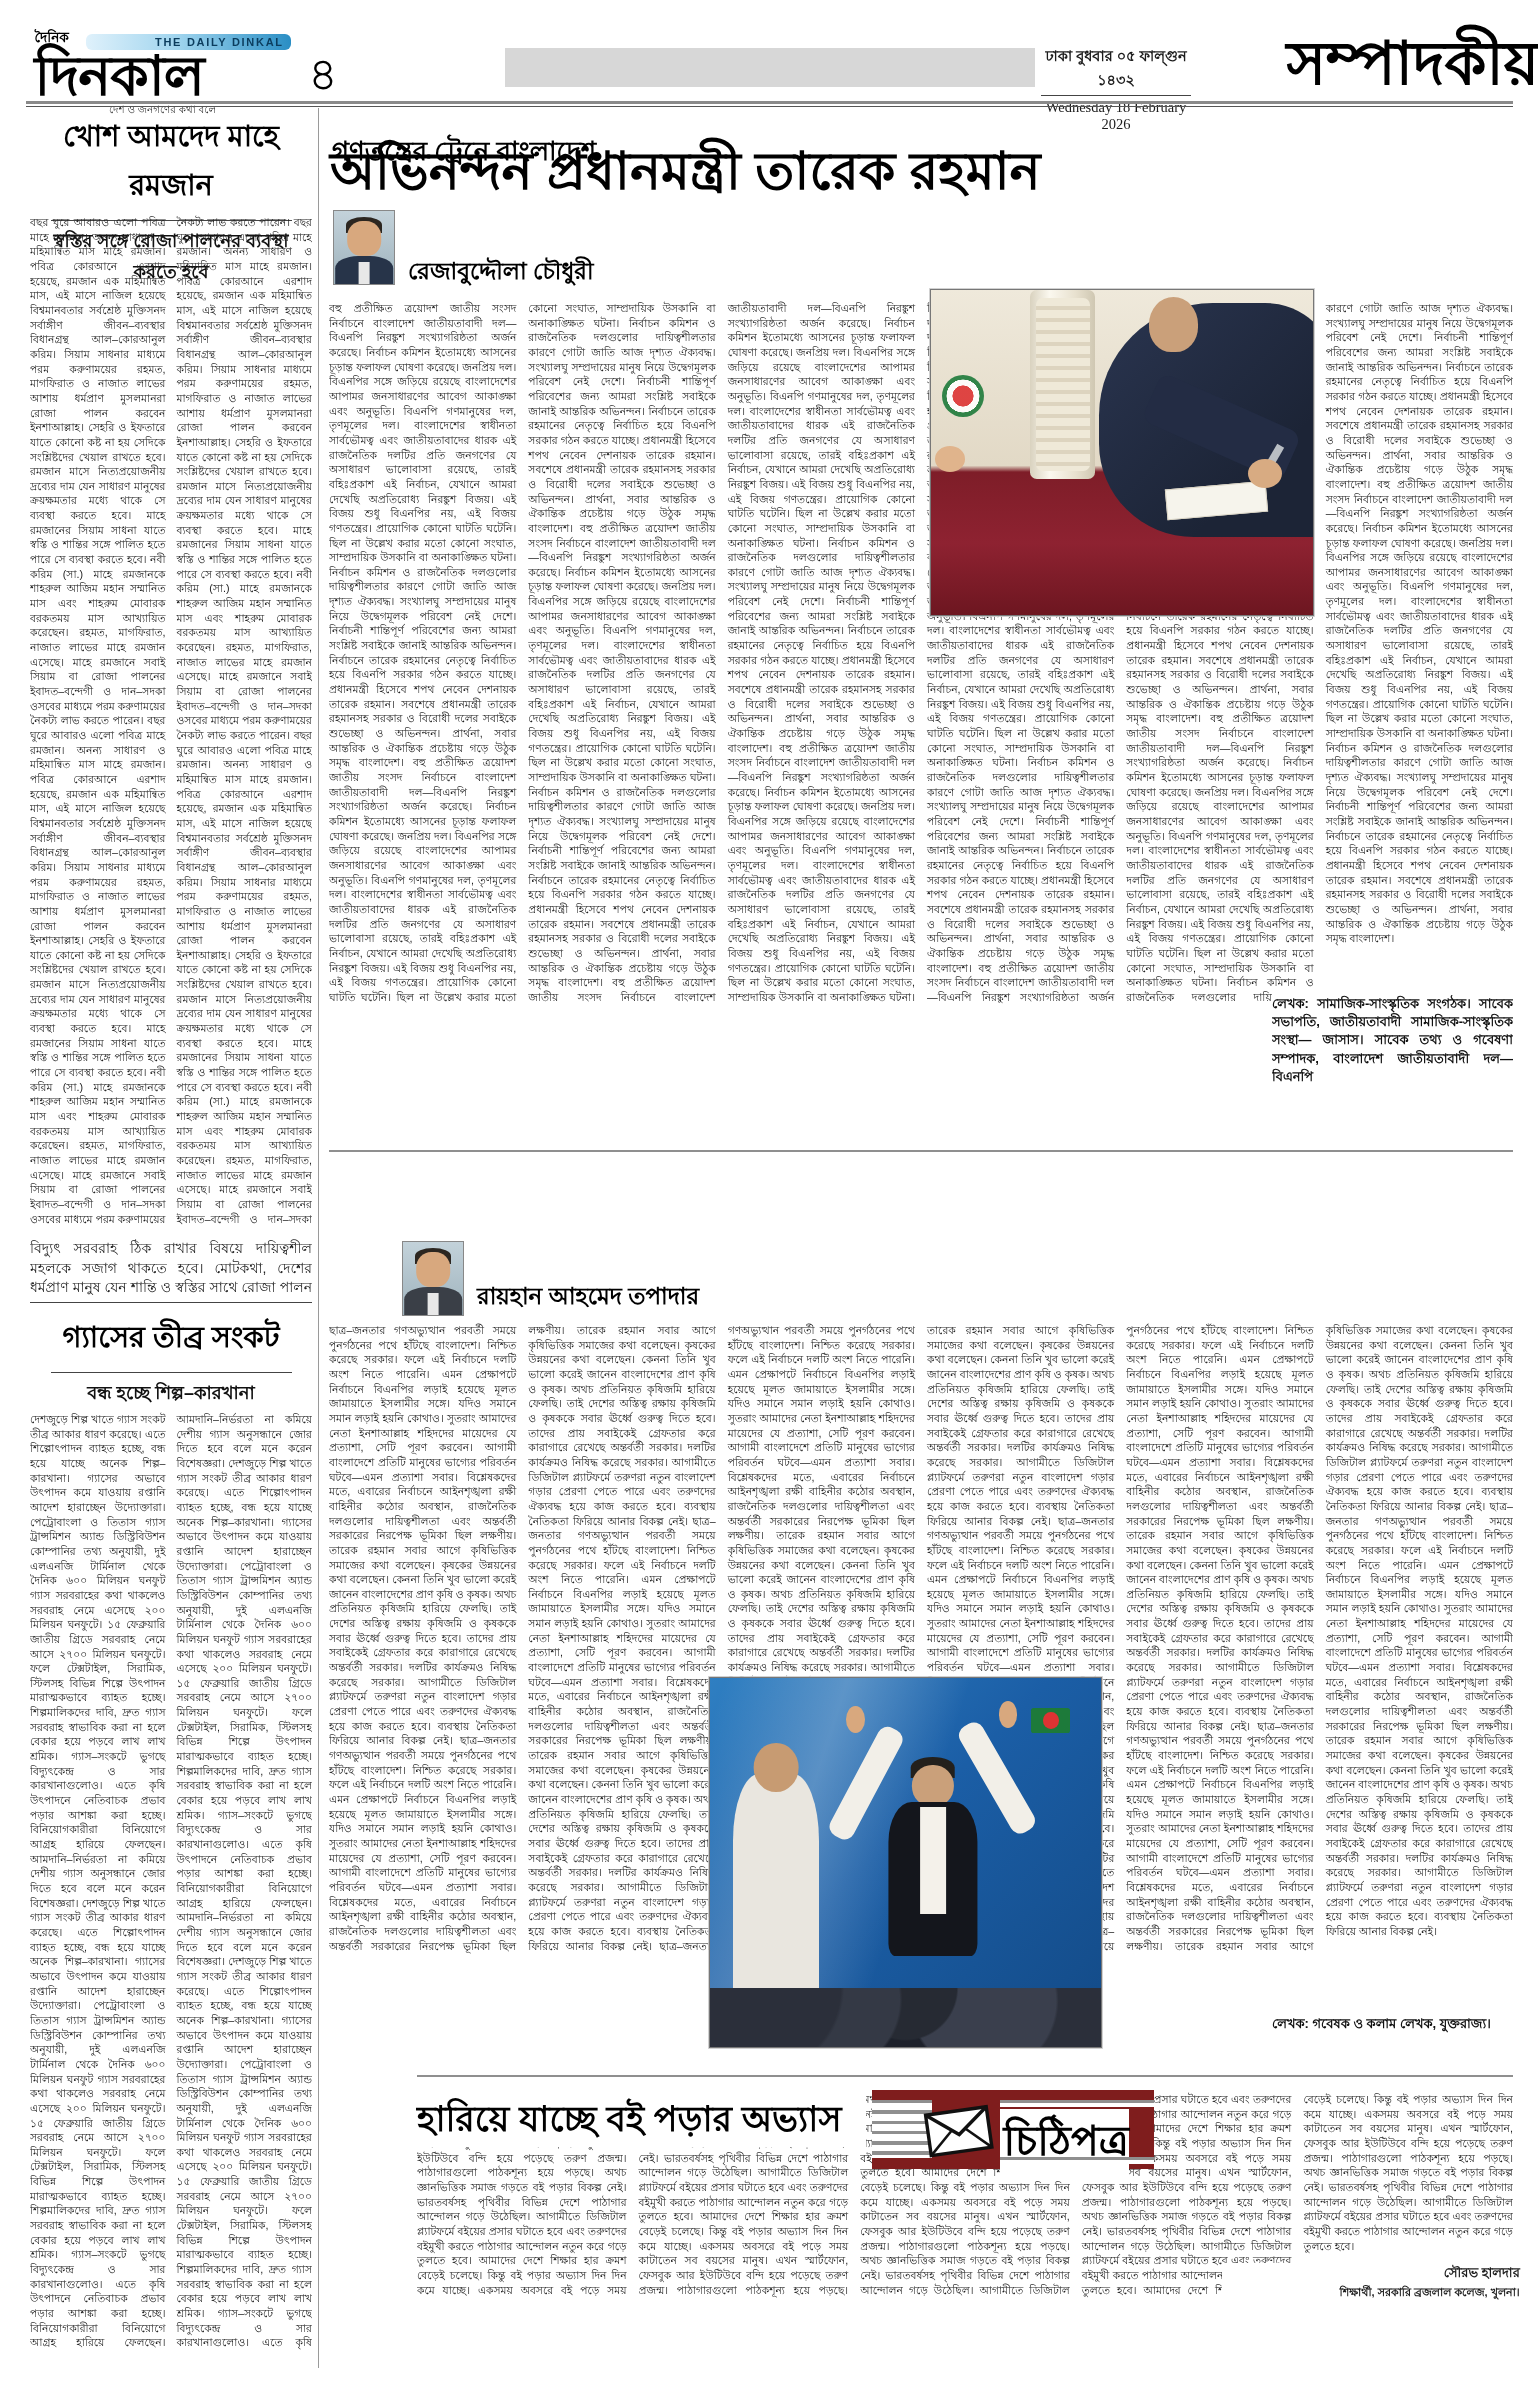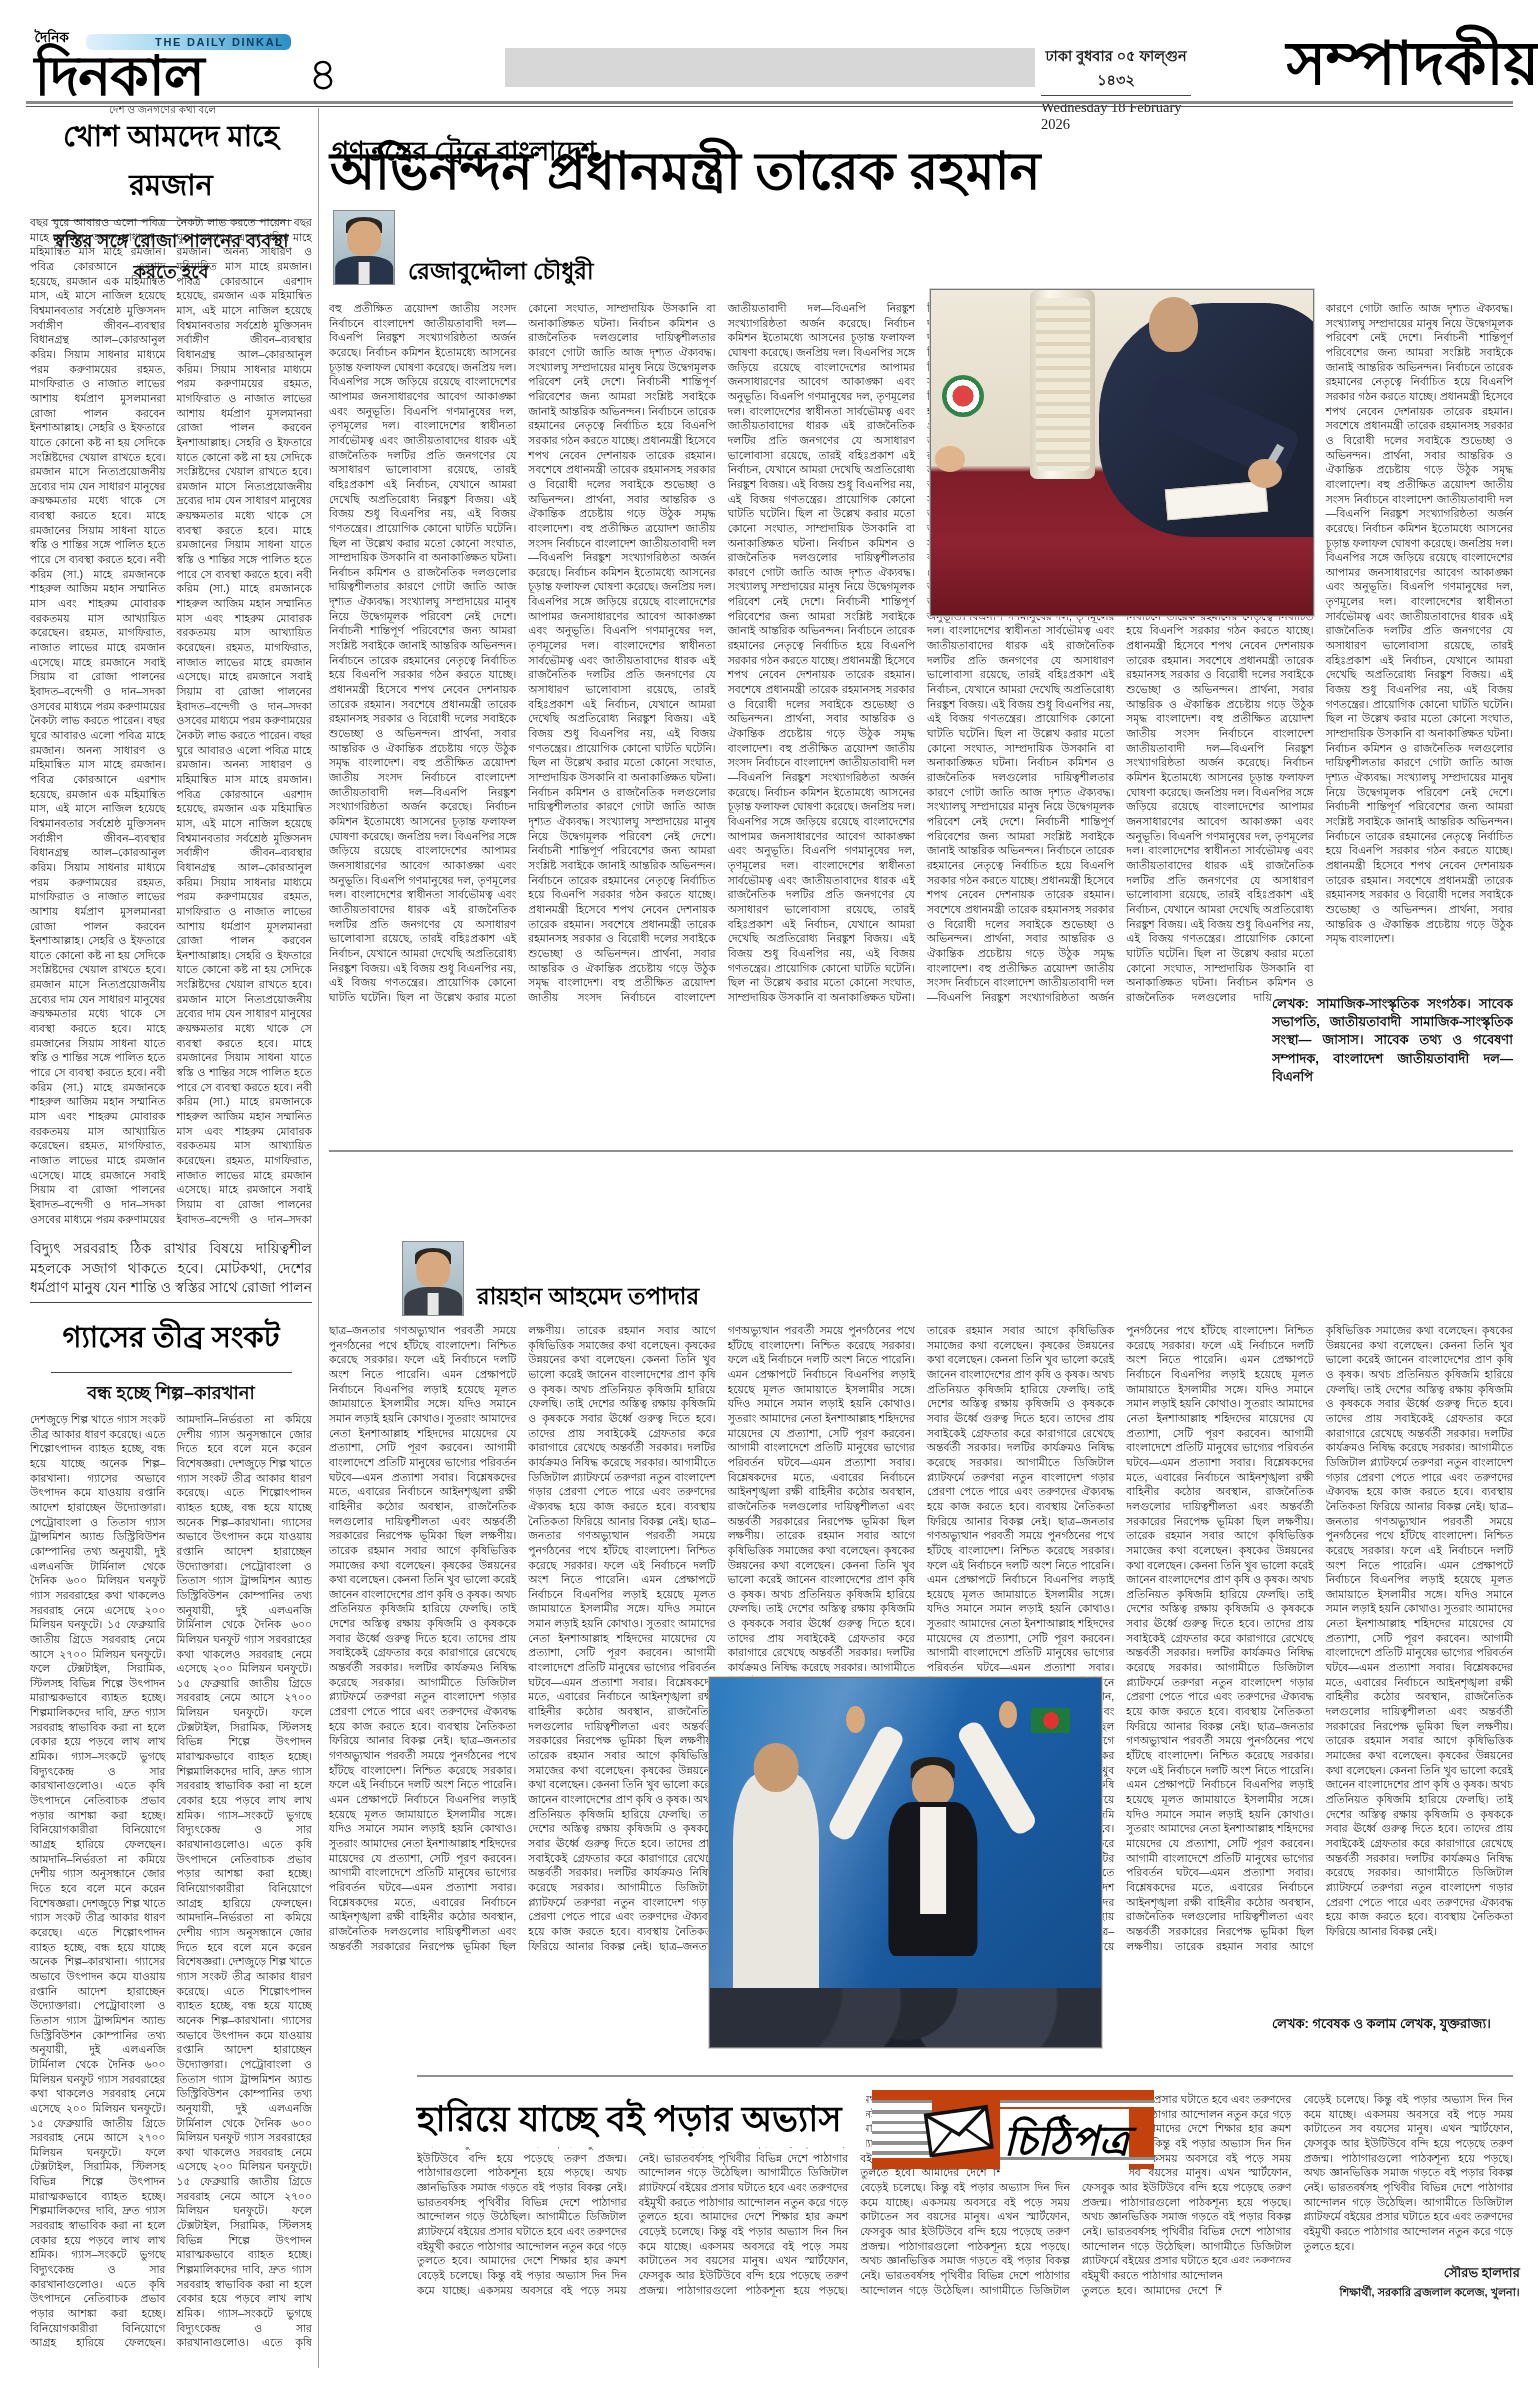--- a/index.html
+++ b/index.html
@@ -10,21 +10,21 @@
   
   .brand-banner{background:linear-gradient(90deg,#dff1fb 0%,#9fd4ee 45%,#2a8ec4 100%);
         color:#0b3c5d;font-size:11px;font-weight:bold;letter-spacing:1.7px;text-align:right;
         padding:1.7px 6.8px;}
   .brand-name{font-size:55px;font-weight:900;line-height:0.95;letter-spacing:-0.9px;color:#000;}
   .brand-small{font-size:13.7px;font-weight:bold;color:#000;}
   .page-number{font-size:46px;font-weight:400;color:#000;}
   .tagline{font-size:10.3px;color:#333;}
   .gray-bar{background:#d7d7d7;}
   .date-bn{font-size:14.5px;font-weight:bold;text-align:center;}
-  .date-en{font-size:14.5px;font-family:"Liberation Serif","DejaVu Serif",serif;}
+  .date-en{font-size:14.5px;font-family:"Liberation Serif","DejaVu Serif",serif;text-align:center;}
   .date-sep{border-top:1.7px solid #444;margin:2.6px 0;}
   .section-title{font-size:60px;font-weight:900;color:#000;text-align:right;line-height:1;}
   .header-rule{border-top:3.4px solid #8a8a8a;border-bottom:0.9px solid #555;height:1.7px;}
   
   .vrule{width:0.9px;background:#9a9a9a;}
   .hrule{height:0;border-top:2.6px solid #8f8f8f;}
   .hrule-thin{height:0;border-top:0.9px solid #444;}
   
   .rail-title{font-size:29px;font-weight:800;text-align:center;color:#000;}
   .rail-sub{font-size:18px;font-weight:700;text-align:center;color:#111;}
@@ -210,21 +210,21 @@
   </div>
 
   <div class="abs credit bn" style="left:1272px;top:2010px;width:241px;height:44px;overflow:hidden;">লেখক: গবেষক ও কলাম লেখক, যুক্তরাজ্য।</div>
 
   <div class="abs hrule" style="left:417px;top:2075px;width:1096px;"></div>
 
   <div class="abs bodytext cols-5 bn" style="left:417px;top:2092px;width:1096px;height:272px;">আমাদের দেশে শিক্ষার হার ক্রমশ বেড়েই চলেছে। কিন্তু বই পড়ার অভ্যাস দিন দিন কমে যাচ্ছে। একসময় অবসরে বই পড়ে সময় কাটাতেন সব বয়সের মানুষ। এখন স্মার্টফোন, ফেসবুক আর ইউটিউবে বন্দি হয়ে পড়েছে তরুণ প্রজন্ম। পাঠাগারগুলো পাঠকশূন্য হয়ে পড়ছে। অথচ জ্ঞানভিত্তিক সমাজ গড়তে বই পড়ার বিকল্প নেই। ভারতবর্ষসহ পৃথিবীর বিভিন্ন দেশে পাঠাগার আন্দোলন গড়ে উঠেছিল। আগামীতে ডিজিটাল প্ল্যাটফর্মে বইয়ের প্রসার ঘটাতে হবে এবং তরুণদের বইমুখী করতে পাঠাগার আন্দোলন নতুন করে গড়ে তুলতে হবে। আমাদের দেশে শিক্ষার হার ক্রমশ বেড়েই চলেছে। কিন্তু বই পড়ার অভ্যাস দিন দিন কমে যাচ্ছে। একসময় অবসরে বই পড়ে সময় কাটাতেন সব বয়সের মানুষ। এখন স্মার্টফোন, ফেসবুক আর ইউটিউবে বন্দি হয়ে পড়েছে তরুণ প্রজন্ম। পাঠাগারগুলো পাঠকশূন্য হয়ে পড়ছে। অথচ জ্ঞানভিত্তিক সমাজ গড়তে বই পড়ার বিকল্প নেই। ভারতবর্ষসহ পৃথিবীর বিভিন্ন দেশে পাঠাগার আন্দোলন গড়ে উঠেছিল। আগামীতে ডিজিটাল প্ল্যাটফর্মে বইয়ের প্রসার ঘটাতে হবে এবং তরুণদের বইমুখী করতে পাঠাগার আন্দোলন নতুন করে গড়ে তুলতে হবে। আমাদের দেশে শিক্ষার হার ক্রমশ বেড়েই চলেছে। কিন্তু বই পড়ার অভ্যাস দিন দিন কমে যাচ্ছে। একসময় অবসরে বই পড়ে সময় কাটাতেন সব বয়সের মানুষ। এখন স্মার্টফোন, ফেসবুক আর ইউটিউবে বন্দি হয়ে পড়েছে তরুণ প্রজন্ম। পাঠাগারগুলো পাঠকশূন্য হয়ে পড়ছে। অথচ জ্ঞানভিত্তিক সমাজ গড়তে বই পড়ার বিকল্প নেই। ভারতবর্ষসহ পৃথিবীর বিভিন্ন দেশে পাঠাগার আন্দোলন গড়ে উঠেছিল। আগামীতে ডিজিটাল প্ল্যাটফর্মে বইয়ের প্রসার ঘটাতে হবে এবং তরুণদের বইমুখী করতে পাঠাগার আন্দোলন নতুন করে গড়ে তুলতে হবে। আমাদের দেশে শিক্ষার হার ক্রমশ বেড়েই চলেছে। কিন্তু বই পড়ার অভ্যাস দিন দিন কমে যাচ্ছে। একসময় অবসরে বই পড়ে সময় কাটাতেন সব বয়সের মানুষ। এখন স্মার্টফোন, ফেসবুক আর ইউটিউবে বন্দি হয়ে পড়েছে তরুণ প্রজন্ম। পাঠাগারগুলো পাঠকশূন্য হয়ে পড়ছে। অথচ জ্ঞানভিত্তিক সমাজ গড়তে বই পড়ার বিকল্প নেই। ভারতবর্ষসহ পৃথিবীর বিভিন্ন দেশে পাঠাগার আন্দোলন গড়ে উঠেছিল। আগামীতে ডিজিটাল প্ল্যাটফর্মে বইয়ের প্রসার ঘটাতে হবে এবং তরুণদের বইমুখী করতে পাঠাগার আন্দোলন নতুন করে গড়ে তুলতে হবে। আমাদের দেশে শিক্ষার হার ক্রমশ বেড়েই চলেছে। কিন্তু বই পড়ার অভ্যাস দিন দিন কমে যাচ্ছে। একসময় অবসরে বই পড়ে সময় কাটাতেন সব বয়সের মানুষ। এখন স্মার্টফোন, ফেসবুক আর ইউটিউবে বন্দি হয়ে পড়েছে তরুণ প্রজন্ম। পাঠাগারগুলো পাঠকশূন্য হয়ে পড়ছে। অথচ জ্ঞানভিত্তিক সমাজ গড়তে বই পড়ার বিকল্প নেই। ভারতবর্ষসহ পৃথিবীর বিভিন্ন দেশে পাঠাগার আন্দোলন গড়ে উঠেছিল। আগামীতে ডিজিটাল প্ল্যাটফর্মে বইয়ের প্রসার ঘটাতে হবে এবং তরুণদের বইমুখী করতে পাঠাগার আন্দোলন নতুন করে গড়ে তুলতে হবে। আমাদের দেশে শিক্ষার হার ক্রমশ বেড়েই চলেছে। কিন্তু বই পড়ার অভ্যাস দিন দিন কমে যাচ্ছে। একসময় অবসরে বই পড়ে সময় কাটাতেন সব বয়সের মানুষ। এখন স্মার্টফোন, ফেসবুক আর ইউটিউবে বন্দি হয়ে পড়েছে তরুণ প্রজন্ম। পাঠাগারগুলো পাঠকশূন্য হয়ে পড়ছে। অথচ জ্ঞানভিত্তিক সমাজ গড়তে বই পড়ার বিকল্প নেই। ভারতবর্ষসহ পৃথিবীর বিভিন্ন দেশে পাঠাগার আন্দোলন গড়ে উঠেছিল। আগামীতে ডিজিটাল প্ল্যাটফর্মে বইয়ের প্রসার ঘটাতে হবে এবং তরুণদের বইমুখী করতে পাঠাগার আন্দোলন নতুন করে গড়ে তুলতে হবে।</div>
 
   <div class="abs letters-headline bn" style="left:417px;top:2092px;width:449px;height:55px;">হারিয়ে যাচ্ছে বই পড়ার অভ্যাস</div>
 
-  <div class="abs" style="left:872px;top:2090px;width:282px;height:79px;background:#c2410c;font-style:italic;">
+  <div class="abs" style="left:872px;top:2090px;width:282px;height:79px;background:#7f1d1d;">
     <div class="abs letters-logo-lines" style="left:0;top:10.3px;width:60px;height:58px;"></div>
     <svg class="abs" style="left:44px;top:1.7px;" width="85" height="75" viewBox="0 0 100 88">
       <g transform="rotate(-8 50 44)">
         <rect x="14" y="22" width="72" height="48" fill="#ffffff" stroke="#111" stroke-width="4"></rect>
         <polyline points="14,22 50,50 86,22" fill="none" stroke="#111" stroke-width="4"></polyline>
         <line x1="14" y1="70" x2="42" y2="44" stroke="#111" stroke-width="3"></line>
         <line x1="86" y1="70" x2="58" y2="44" stroke="#111" stroke-width="3"></line>
       </g>
     </svg>
     <div class="abs letters-title bn" style="left:128px;top:19px;">চিঠিপত্র</div>

